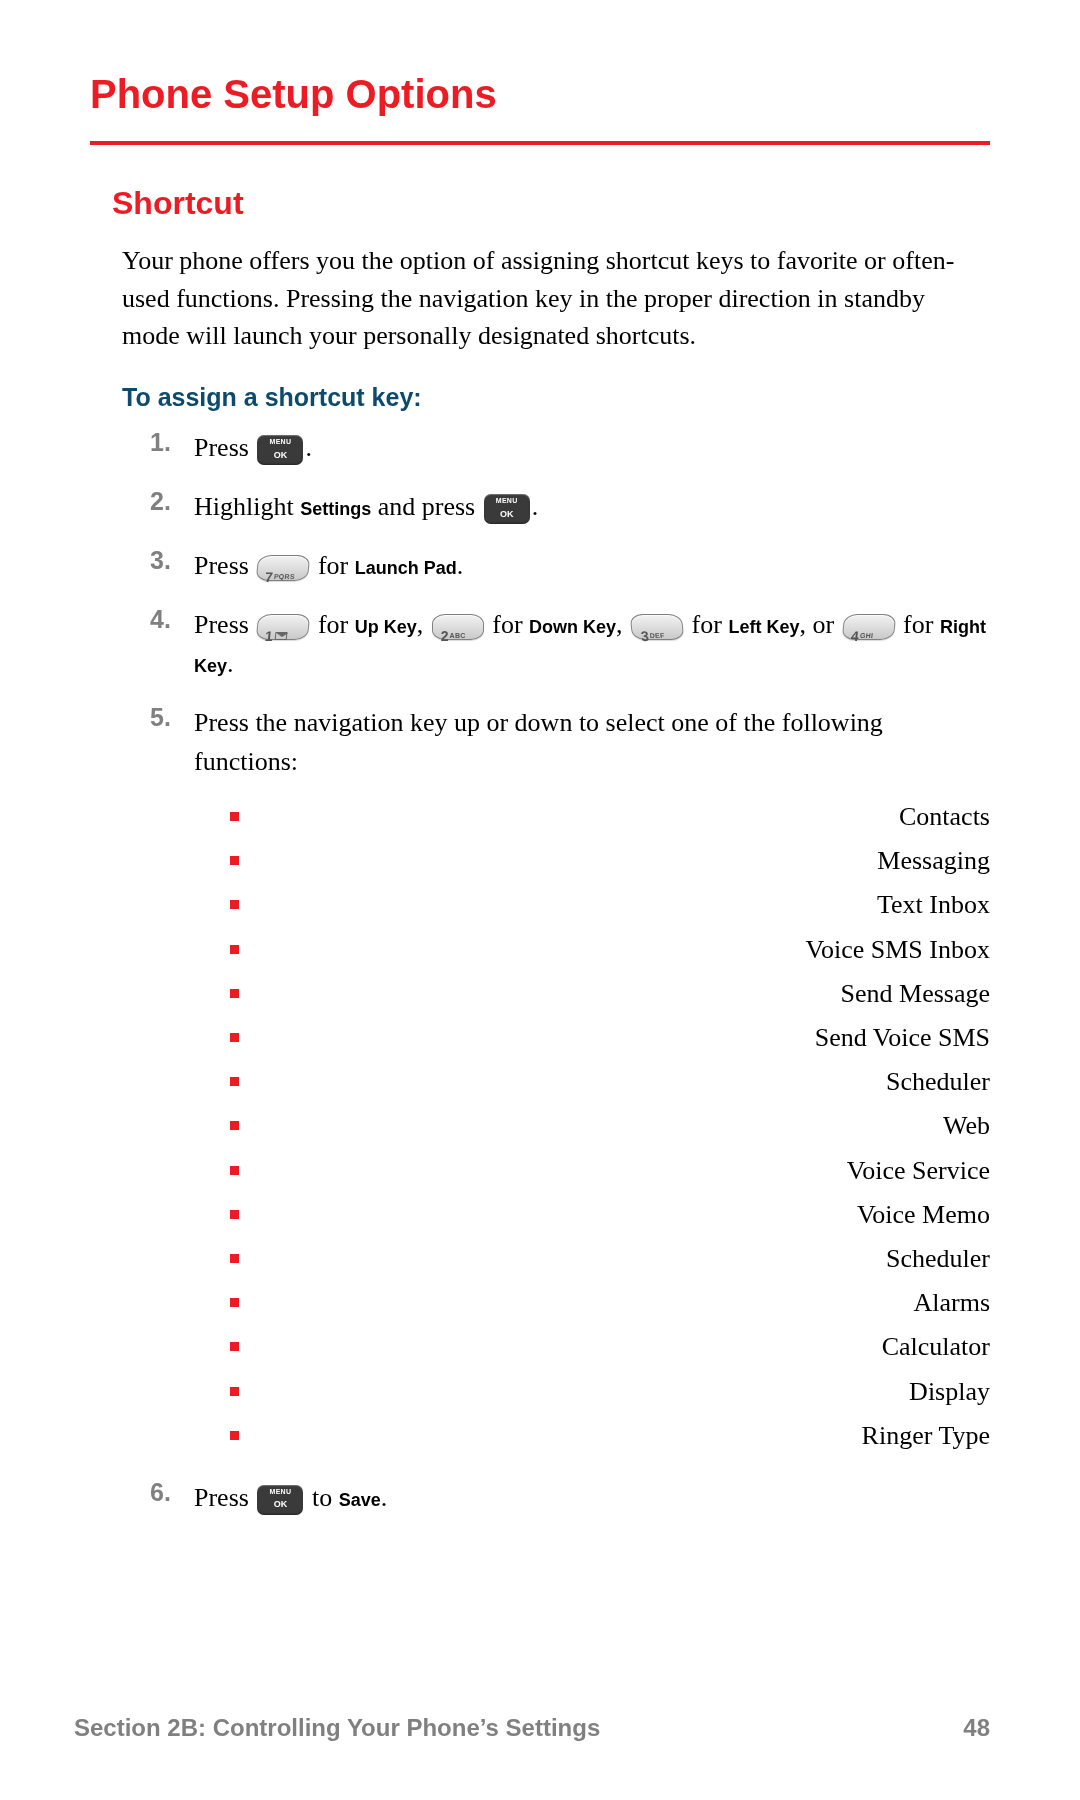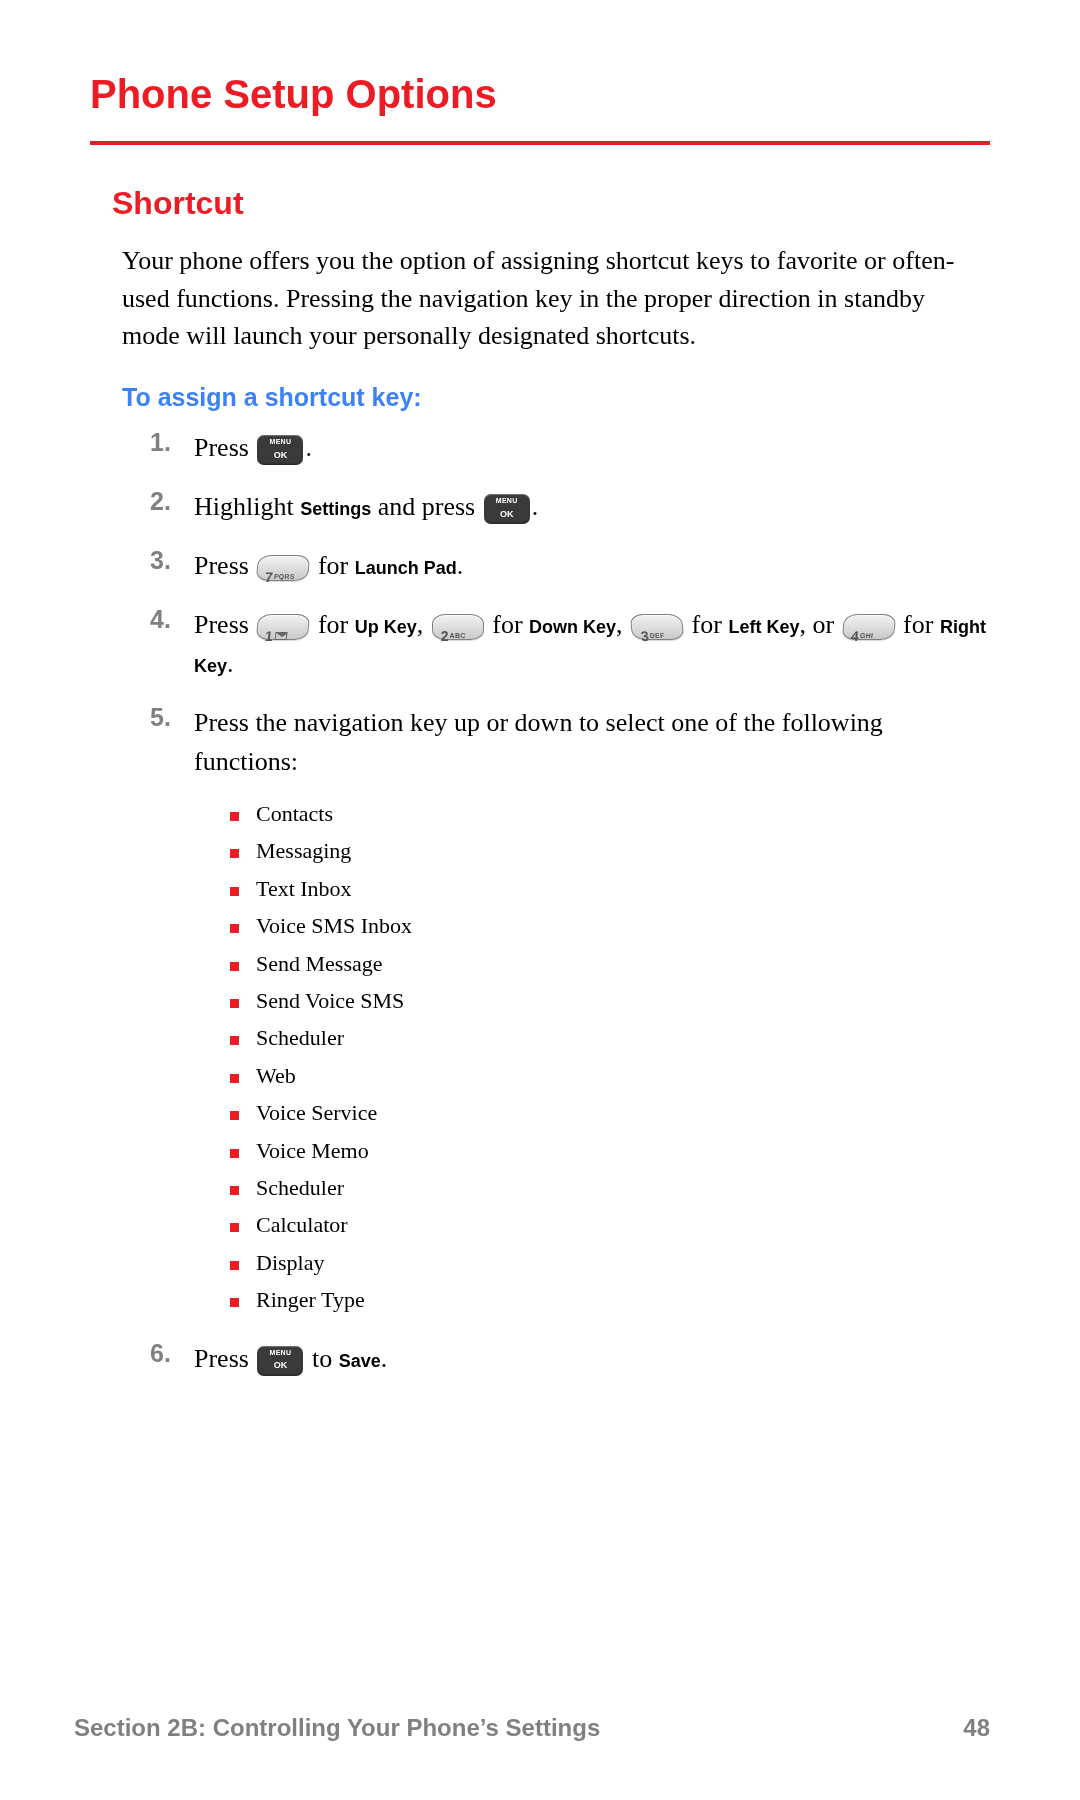--- a/index.html
+++ b/index.html
@@ -33,21 +33,21 @@
       font-size: 26px;
       line-height: 1.45;
       margin-left: 32px;
       margin-right: 10px;
       margin-bottom: 28px;
     }
     .task-label {
       font-family: Helvetica, Arial, sans-serif;
       font-weight: bold;
       font-size: 25px;
-      color: #3b82f6;
+      color: #0c4a6e;
       margin-left: 32px;
       margin-bottom: 16px;
     }
     ol.steps {
       list-style: none;
       margin-left: 60px;
     }
     ol.steps > li {
       display: flex;
       align-items: flex-start;
@@ -145,24 +145,25 @@
       content:""; position:absolute; left:0; right:0; top:0;
       border-left:6px solid transparent; border-right:6px solid transparent;
       border-top:4px solid #666;
     }
     ul.functions {
       list-style: none;
       margin-top: 14px;
       margin-left: 36px;
     }
     ul.functions li {
-      font-size: 22px;
+      font-size: 26px;
       line-height: 1.7;
       position: relative;
       padding-left: 26px;
+      text-align: right;
     }
     ul.functions li::before {
       content: "";
       position: absolute;
       left: 0;
       top: 17px;
       width: 9px;
       height: 9px;
       background: #ed1c24;
     }
@@ -229,20 +230,21 @@
         <li>Messaging</li>
         <li>Text Inbox</li>
         <li>Voice SMS Inbox</li>
         <li>Send Message</li>
         <li>Send Voice SMS</li>
         <li>Scheduler</li>
         <li>Web</li>
         <li>Voice Service</li>
         <li>Voice Memo</li>
         <li>Scheduler</li>
+        <li>Alarms</li>
         <li>Calculator</li>
         <li>Display</li>
         <li>Ringer Type</li>
       </ul>
     </span>
   </li>
 
   <li>
     <span class="step-num">6.</span>
     <span class="step-body">

